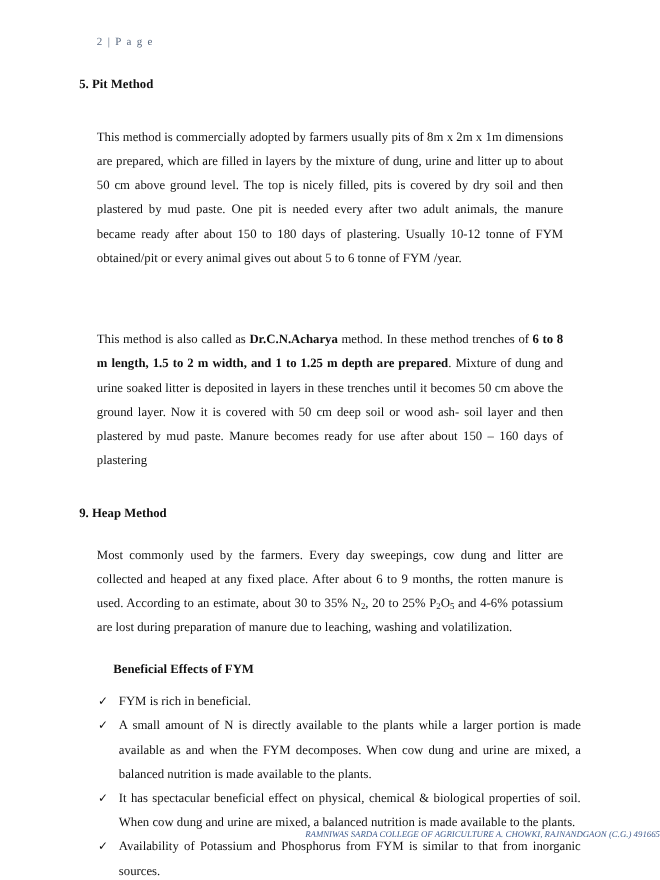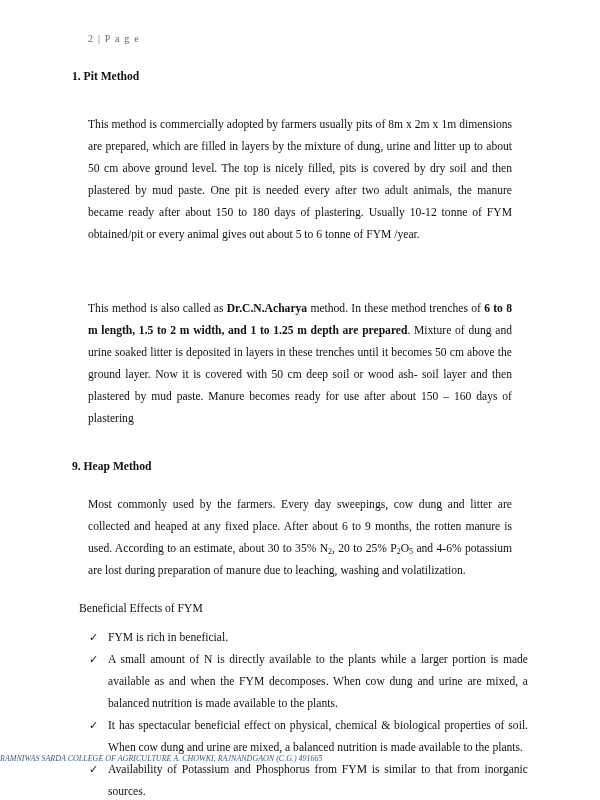--- a/index.html
+++ b/index.html
@@ -14,45 +14,45 @@
     }
     .content {
       position: absolute; left: 72px; top: 66px; width: 456px;
       font-size: 11.6px; line-height: 22px;
     }
     .heading { font-weight: bold; margin: 0; }
     p { margin: 16px; text-align: justify; }
     .gap1 { height: 20px; }
     .gap2 { height: 10px; }
     .indent-h { padding-left: 3px; }
-    .bfx-heading { padding-left: 7px; font-weight: normal; margin-top: 0; }
+    .bfx-heading { padding-left: 7px; font-weight: bold; margin-top: 0; margin-left: 24px; }
     ul.checks { list-style: none; margin: 7px 0 0 0; padding: 0; }
     ul.checks li {
       position: relative; padding-left: 36px; text-align: justify;
     }
     ul.checks li .check {
       position: absolute; left: 17px; top: 0; font-size: 11px;
       font-family: "DejaVu Sans", sans-serif;
     }
     .footer {
       position: absolute; left: 0; width: 600px; top: 754px;
-      text-align: left; font-style: italic; font-size: 8px;
+      text-align: right; font-style: italic; font-size: 8px;
       color: #3d5a8c;
     }
     sub { font-size: 8px; vertical-align: -2px; line-height: 0; }
     b { font-weight: bold; }
   </style>
 </head>
 <body>
 
 <div class="page-header">2 | P a g e</div>
 
 <div class="content">
 
-  <div class="heading">1. Pit Method</div>
+  <div class="heading">5. Pit Method</div>
   <div class="gap2"></div>
   <p>This method is commercially adopted by farmers usually pits of 8m x 2m x 1m dimensions are prepared, which are filled in layers by the mixture of dung, urine and litter up to about 50 cm above ground level. The top is nicely filled, pits is covered by dry soil and then plastered by mud paste. One pit is needed every after two adult animals, the manure became ready after about 150 to 180 days of plastering. Usually 10-12 tonne of FYM obtained/pit or every animal gives out about 5 to 6 tonne of FYM /year.</p>
 
   <div class="gap1"></div>
 
   <p><span>This method is also called as </span><b>Dr.C.N.Acharya</b><span> method. In these method trenches of </span><b>6 to 8 m length, 1.5 to 2 m width, and 1 to 1.25 m depth are prepared</b><span>. Mixture of dung and urine soaked litter is deposited in layers in these trenches until it becomes 50 cm above the ground layer. Now it is covered with 50 cm deep soil or wood ash- soil layer and then plastered by mud paste. Manure becomes ready for use after about 150 – 160 days of plastering</span></p>
 
   <div class="gap2"></div>
 
   <div class="heading">9. Heap Method</div>

